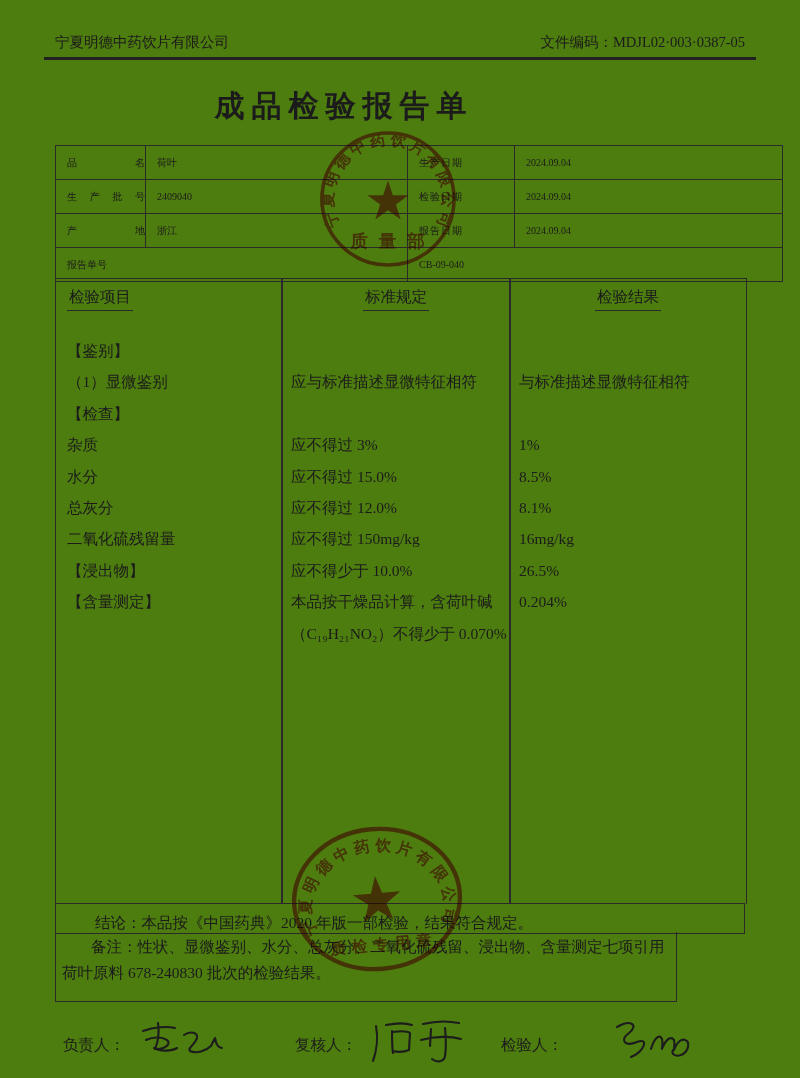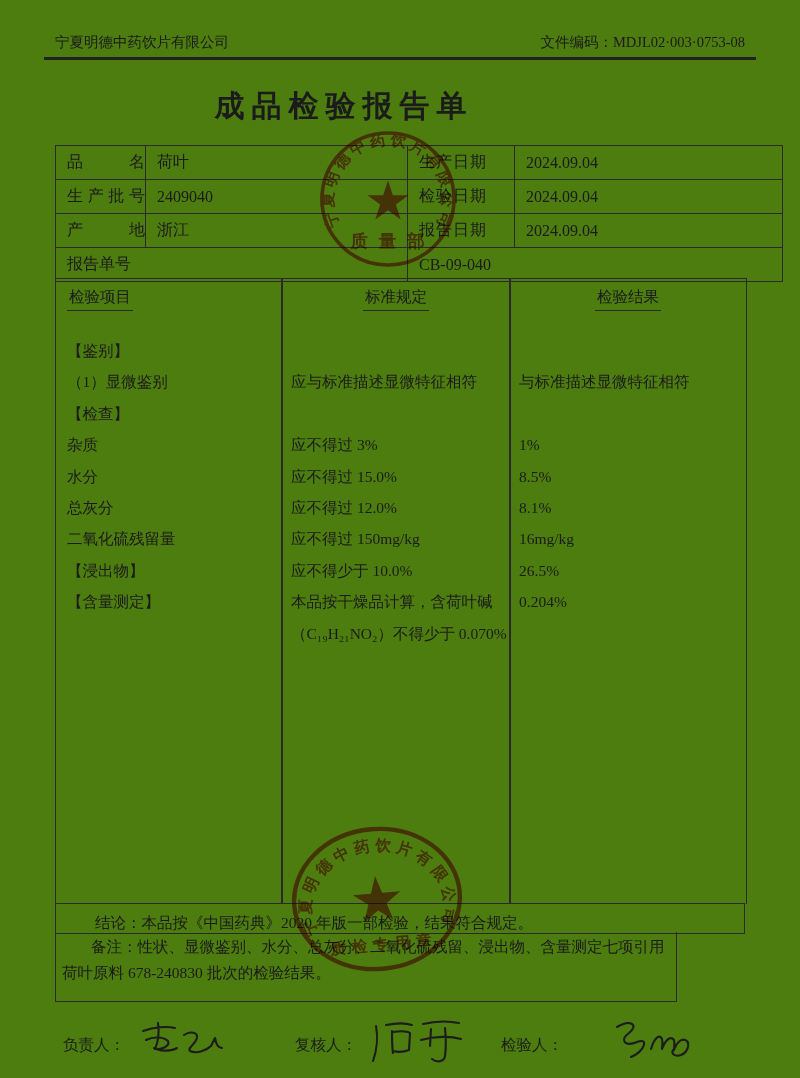--- a/index.html
+++ b/index.html
@@ -7,21 +7,21 @@
         font-family:"Liberation Serif","DejaVu Serif",serif;color:#1b1b1b;}
   
   .hdr{position:absolute;left:55px;top:33px;width:690px;display:flex;
        justify-content:space-between;font-size:14.5px;}
   .hrule{position:absolute;left:44px;top:57px;width:712px;height:2.5px;background:#222;}
   
   .title{position:absolute;left:0;top:86px;width:688px;text-align:center;
          font-size:30px;font-weight:bold;letter-spacing:7px;}
   
   table.info{position:absolute;left:55px;top:145px;width:690px;height:133px;
-             border-collapse:collapse;table-layout:fixed;font-size:16px;}
+             border-collapse:collapse;table-layout:fixed;font-size:10px;}
   table.info td{border:1.8px solid #2a2a2a;padding:0 0 0 11px;height:33px;}
   td.lab1{width:78px;text-align:justify;text-align-last:justify;padding-right:11px;}
   td.val1{width:250px;}
   td.lab2{width:95px;letter-spacing:1px;}
   td.val2{width:256px;}
   
   .main{position:absolute;left:55px;top:278px;width:690px;height:625px;
         border:1.8px solid #2a2a2a;border-bottom:none;font-size:15.5px;}
   .vline{position:absolute;top:0;bottom:0;width:1.6px;background:#2a2a2a;}
   .v1{left:225px;}
@@ -61,21 +61,21 @@
   .stamp1{left:308px;top:119px;}
   .stamp2{left:280px;top:816px;}
 </style>
 </head>
 <body>
 
 <div class="page">
 
   <div class="hdr">
     <span>宁夏明德中药饮片有限公司</span>
-    <span><span>文件编码：</span><span>MDJL02·003·0753-08</span></span>
+    <span><span>文件编码：</span><span>MDJL02·003·0387-05</span></span>
   </div>
   <div class="hrule"></div>
 
   <div class="title">成品检验报告单</div>
 
   <table class="info">
     <tbody>
         <tr>
       <td class="lab1">品名</td>
       <td class="val1">荷叶</td>

